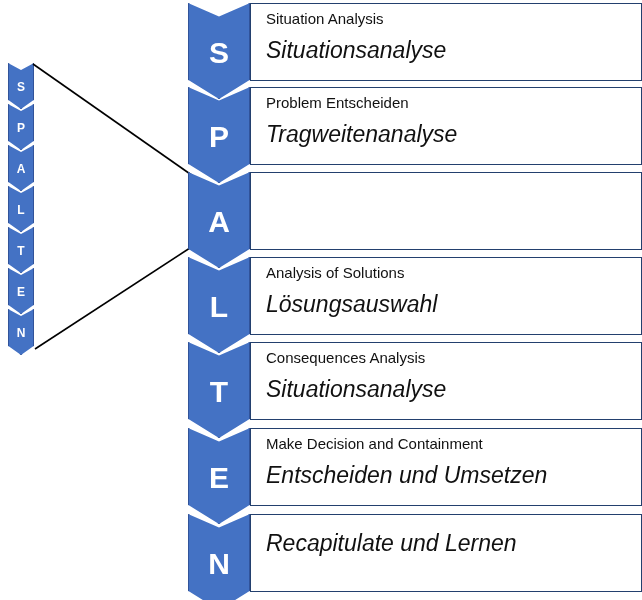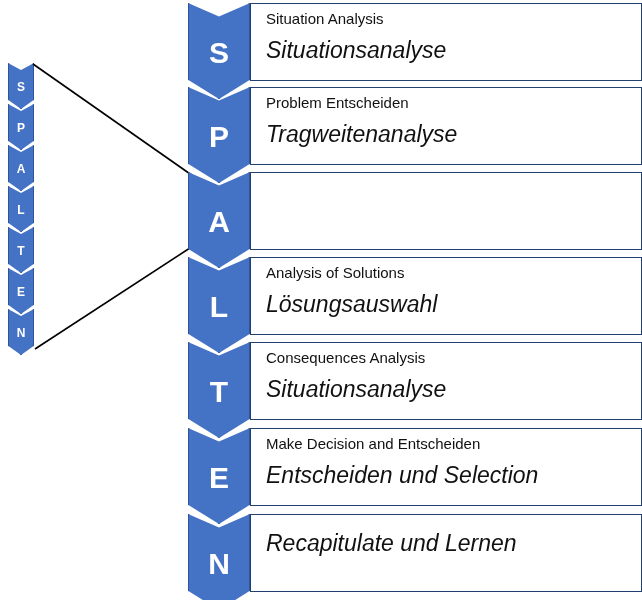--- a/index.html
+++ b/index.html
@@ -215,22 +215,22 @@
         <div class="title-de">Situationsanalyse</div>
       </div>
     </div>
 
     <div class="row" style="top:428px">
       <div class="row-box"></div>
       <div class="row-chev">
           <span>E</span>
         </div>
       <div class="row-text">
-        <div class="title-en">Make Decision and Entscheiden</div>
-        <div class="title-de">Entscheiden und Selection</div>
+        <div class="title-en">Make Decision and Containment</div>
+        <div class="title-de">Entscheiden und Umsetzen</div>
       </div>
     </div>
 
     <div class="row" style="top:514px">
       <div class="row-box"></div>
       <div class="row-chev">
           <span>N</span>
         </div>
       <div class="row-text">
         <div class="title-de">Recapitulate und Lernen</div>

